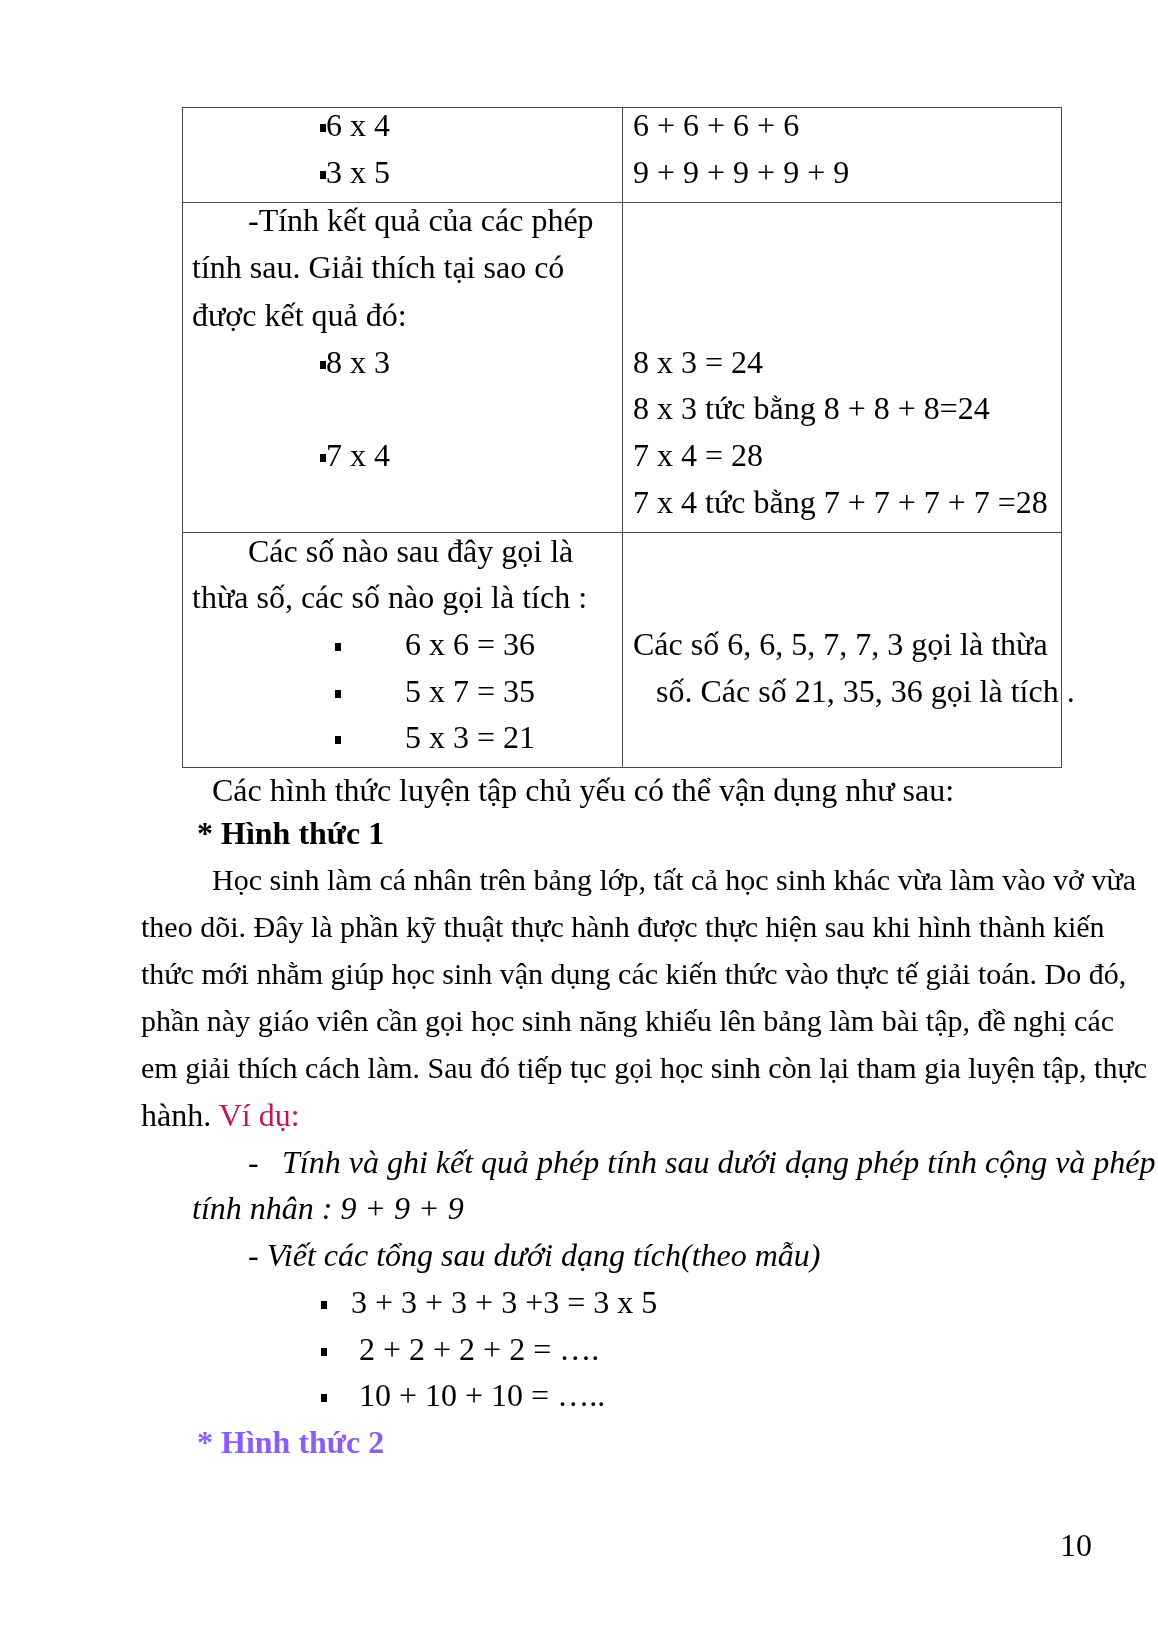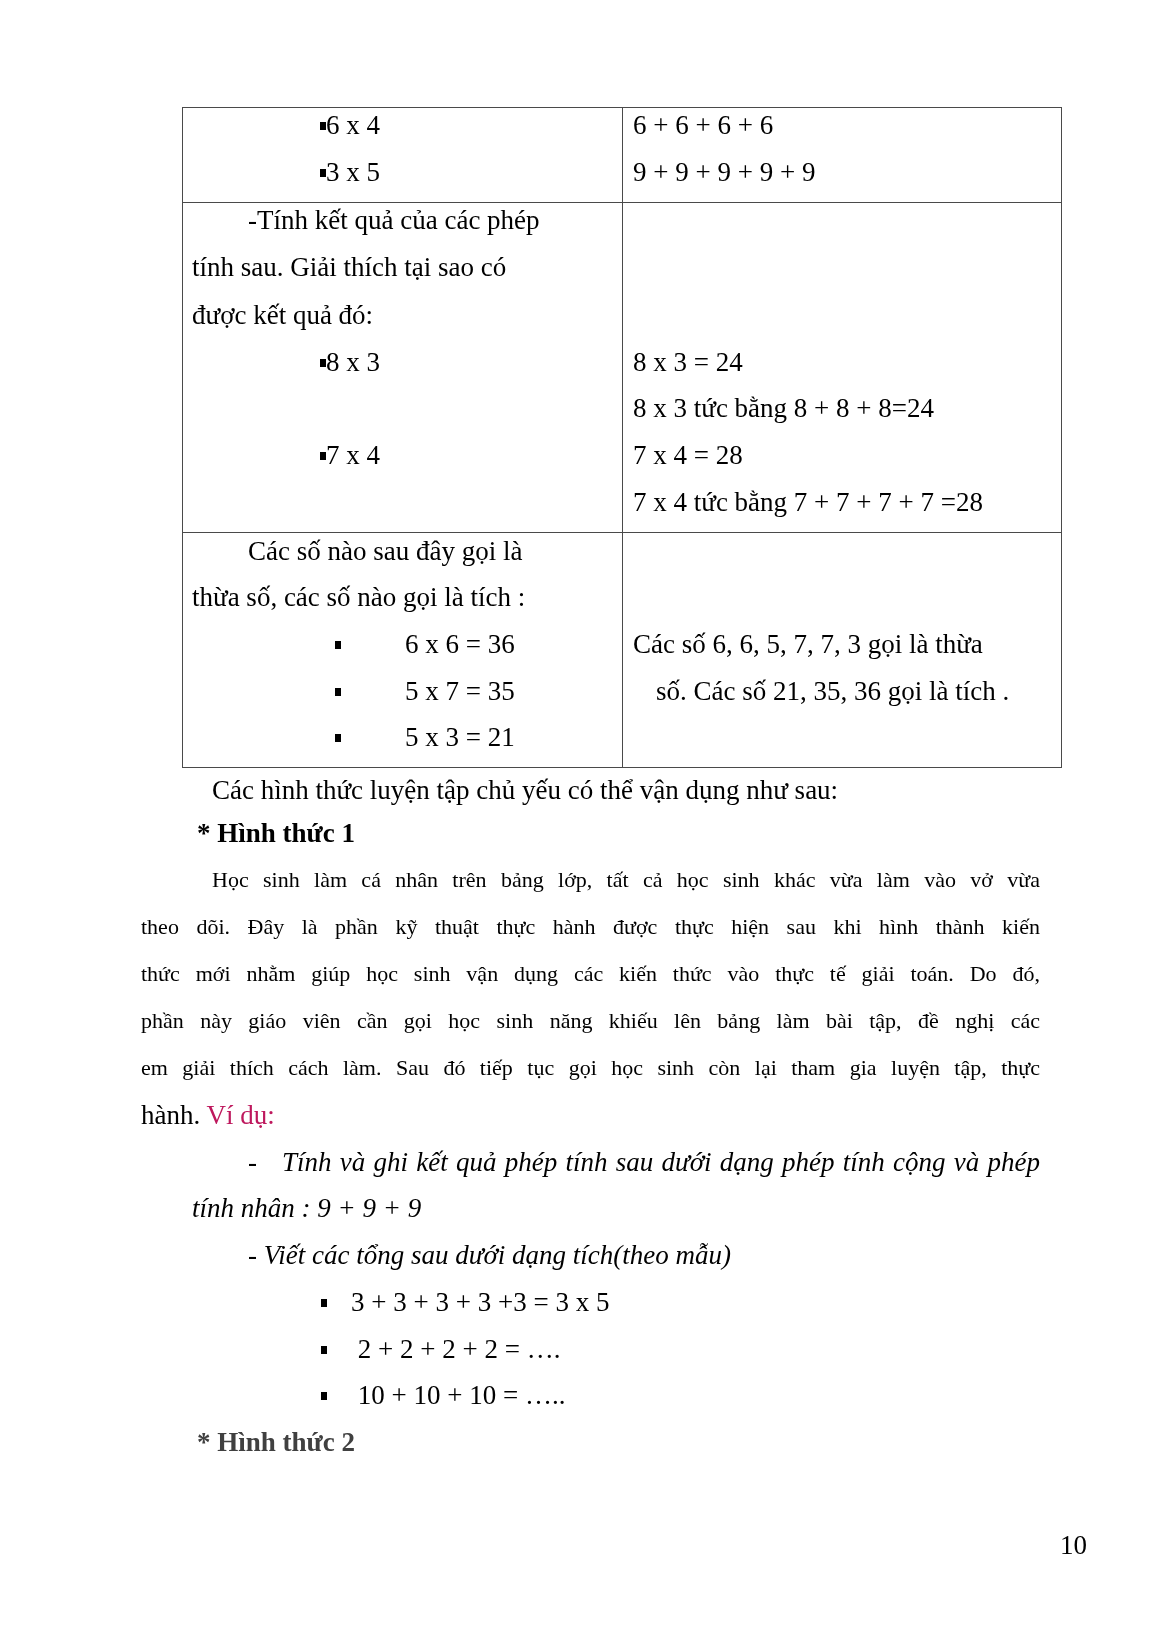--- a/index.html
+++ b/index.html
@@ -1,26 +1,26 @@
 <!DOCTYPE html>
 <html><head>
 <meta charset="utf-8">
 <style>
   html, body { margin: 0; padding: 0; background: #ffffff; }
   body {
     width: 1158px; height: 1637px; position: relative; overflow: hidden;
     font-family: "Liberation Serif", "DejaVu Serif", serif;
     color: #000;
   }
-  .ln { position: absolute; font-size: 27px; line-height: 30px; white-space: nowrap; }
+  .ln { position: absolute; font-size: 32px; line-height: 30px; white-space: nowrap; }
   .bul::before { content: ""; display: inline-block; width: 6px; height: 8px; background: #000; vertical-align: 4px; }
   .tbl-border { position: absolute; background: #4a4a4a; }
   .it { font-style: italic; }
   .b { font-weight: bold; }
-  .just { position: absolute; left: 141px; width: 899px; font-size: 22px; line-height: 30px; text-align: justify; text-align-last: justify; white-space: nowrap; }
+  .just { position: absolute; left: 141px; width: 899px; font-size: 30px; line-height: 30px; text-align: justify; text-align-last: justify; white-space: nowrap; }
 </style>
 </head>
 <body>
 
 <div>
   <div class="tbl-border" style="left:182px;top:107px;width:880px;height:1px;"></div>
   <div class="tbl-border" style="left:182px;top:202px;width:880px;height:1px;"></div>
   <div class="tbl-border" style="left:182px;top:532px;width:880px;height:1px;"></div>
   <div class="tbl-border" style="left:182px;top:767px;width:880px;height:1px;"></div>
   <div class="tbl-border" style="left:182px;top:107px;width:1px;height:661px;"></div>
@@ -68,15 +68,15 @@
 
 <div class="ln it" style="left:248px;top:1147px;font-style:normal;">-</div>
 <div class="ln it" style="left:282px;width:758px;top:1147px;text-align:justify;text-align-last:justify;">Tính và ghi kết quả phép tính sau dưới dạng phép tính cộng và phép</div>
 <div class="ln it" style="left:192px;top:1193px;">tính nhân : 9 +  9 +  9</div>
 <div class="ln it" style="left:248px;top:1240px;">- Viết các tổng sau dưới dạng tích(theo mẫu)</div>
 
 <div class="ln" style="left:321px;top:1287px;"><span class="bul"></span><span style="position:absolute;left:30px;white-space:pre;">3 + 3 + 3 + 3 +3 = 3 x 5</span></div>
 <div class="ln" style="left:321px;top:1334px;"><span class="bul"></span><span style="position:absolute;left:30px;white-space:pre;"> 2 + 2 + 2 + 2 = ….</span></div>
 <div class="ln" style="left:321px;top:1380px;"><span class="bul"></span><span style="position:absolute;left:30px;white-space:pre;"> 10 + 10 + 10 = …..</span></div>
 
-<div class="ln b" style="left:197px;top:1427px;color:#404040;">* Hình thức 2</div>
+<div class="ln b" style="left:197px;top:1427px;color:#8b5cf6;">* Hình thức 2</div>
 
 <div class="ln" style="left:1060px;top:1530px;">10</div>
 
 </body></html>

